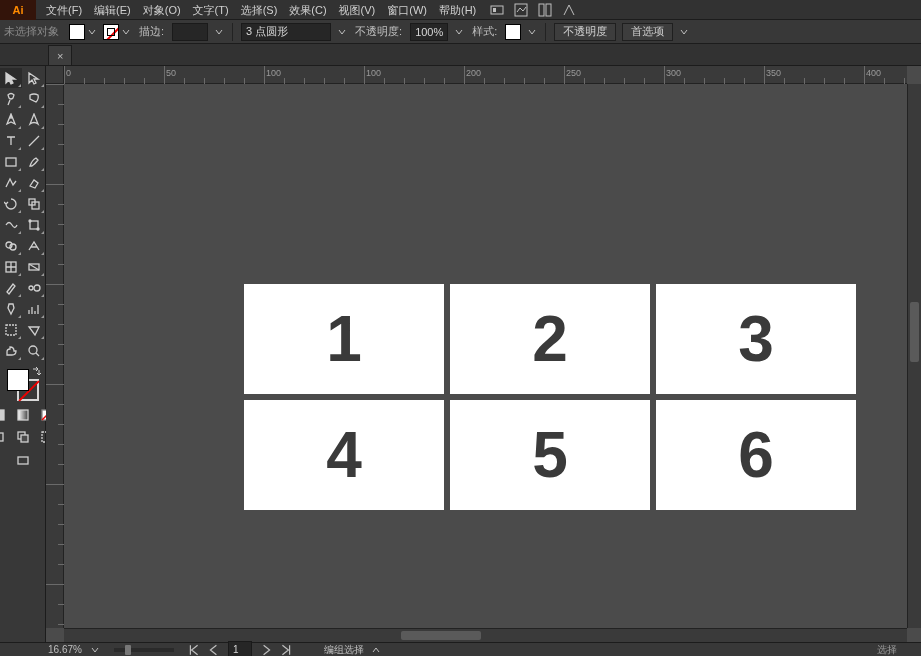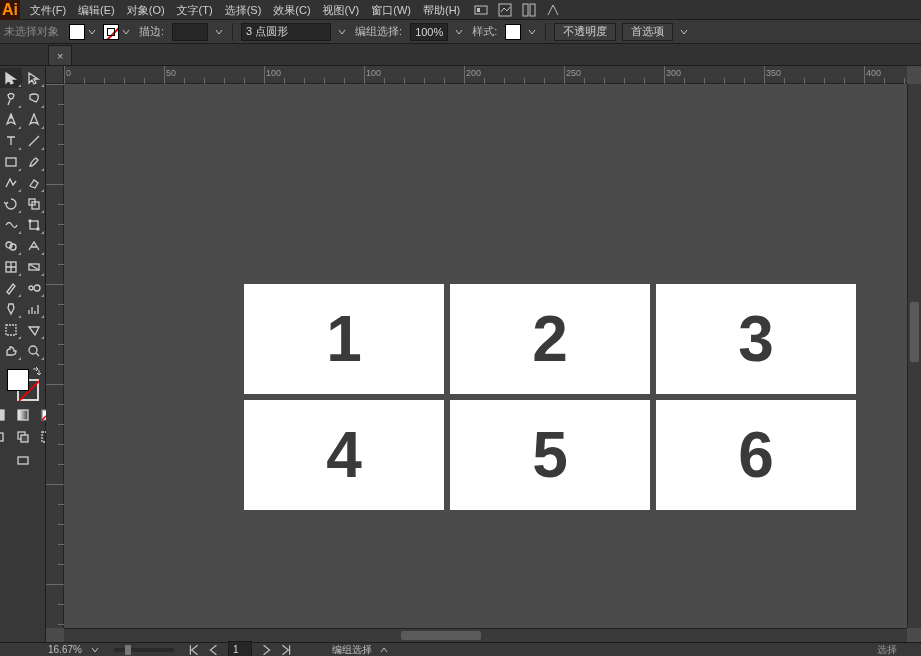--- a/index.html
+++ b/index.html
@@ -14,25 +14,25 @@
 
   
   .menubar {
     height: 20px;
     background: #323232;
     display: flex;
     align-items: center;
     border-bottom: 1px solid #1c1c1c;
   }
   .app-logo {
-    width: 20px; height: 20px;
+    width: 36px; height: 20px;
     background: #33140a;
     color: #ff8b00;
     font-weight: bold;
-    font-size: 16px;
+    font-size: 11px;
     display: flex; align-items: center; justify-content: center;
     margin-right: 4px;
   }
   .menu-item {
     padding: 0 6px;
     height: 20px;
     line-height: 20px;
     color: #d0d0d0;
     font-size: 11px;
     cursor: default;
@@ -222,21 +222,21 @@
     </div>
   <div class="vdiv"></div>
   <div class="ctl-field" style="min-width:90px">
     <span>3 点圆形</span>
   </div>
   <div class="dd">
       <svg viewBox="0 0 8 8">
         <path d="M1 2 L4 6 L7 2" stroke="#bfbfbf" fill="none"></path>
       </svg>
     </div>
-  <span class="ctl-label">编组选择:</span>
+  <span class="ctl-label">不透明度:</span>
   <div class="ctl-field small">100%</div>
   <div class="dd">
       <svg viewBox="0 0 8 8">
         <path d="M1 2 L4 6 L7 2" stroke="#bfbfbf" fill="none"></path>
       </svg>
     </div>
   <span class="ctl-label">样式:</span>
   <div class="mini-swatch"></div>
   <div class="dd">
       <svg viewBox="0 0 8 8">
@@ -599,20 +599,20 @@
   <div class="nav">
       <svg viewBox="0 0 10 10">
         <path d="M3 1 L8 5 L3 9" stroke="#bfbfbf" fill="none"></path>
       </svg>
     </div>
   <div class="nav">
       <svg viewBox="0 0 10 10">
         <path d="M2 1 L7 5 L2 9 M8 1 V9" stroke="#bfbfbf" fill="none"></path>
       </svg>
     </div>
-  <span style="margin-left:32px">编组选择</span>
+  <span style="margin-left:24px">编组选择</span>
   <span class="tri">
       <svg width="8" height="8" viewBox="0 0 8 8">
         <path d="M1 6 L4 2 L7 6" stroke="#bfbfbf" fill="none"></path>
       </svg>
     </span>
   <span class="sel">选择</span>
 </div>
 
 </body></html>

